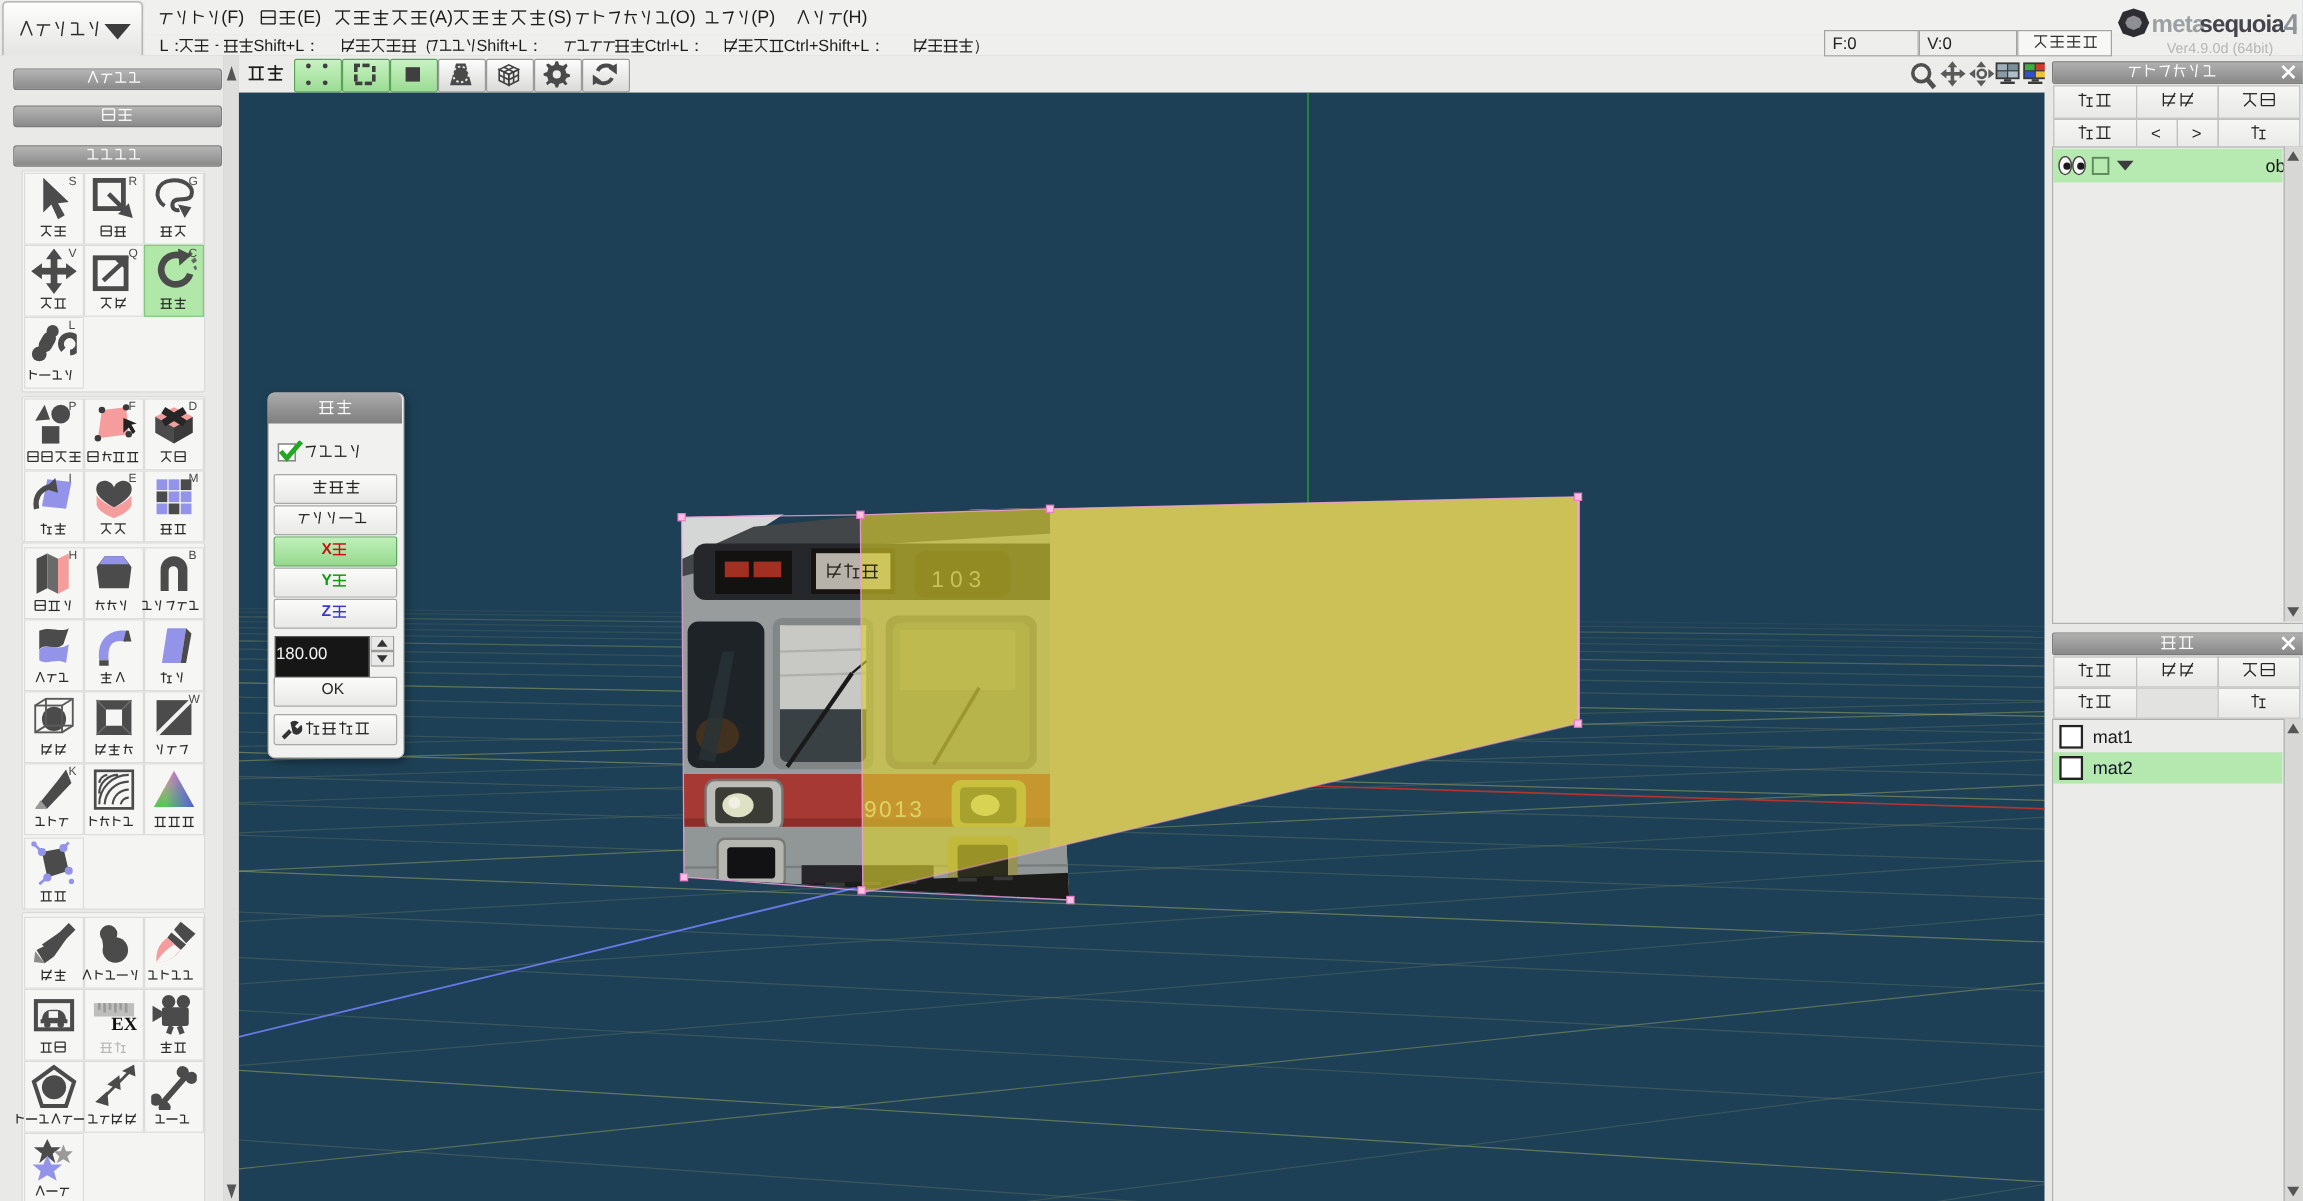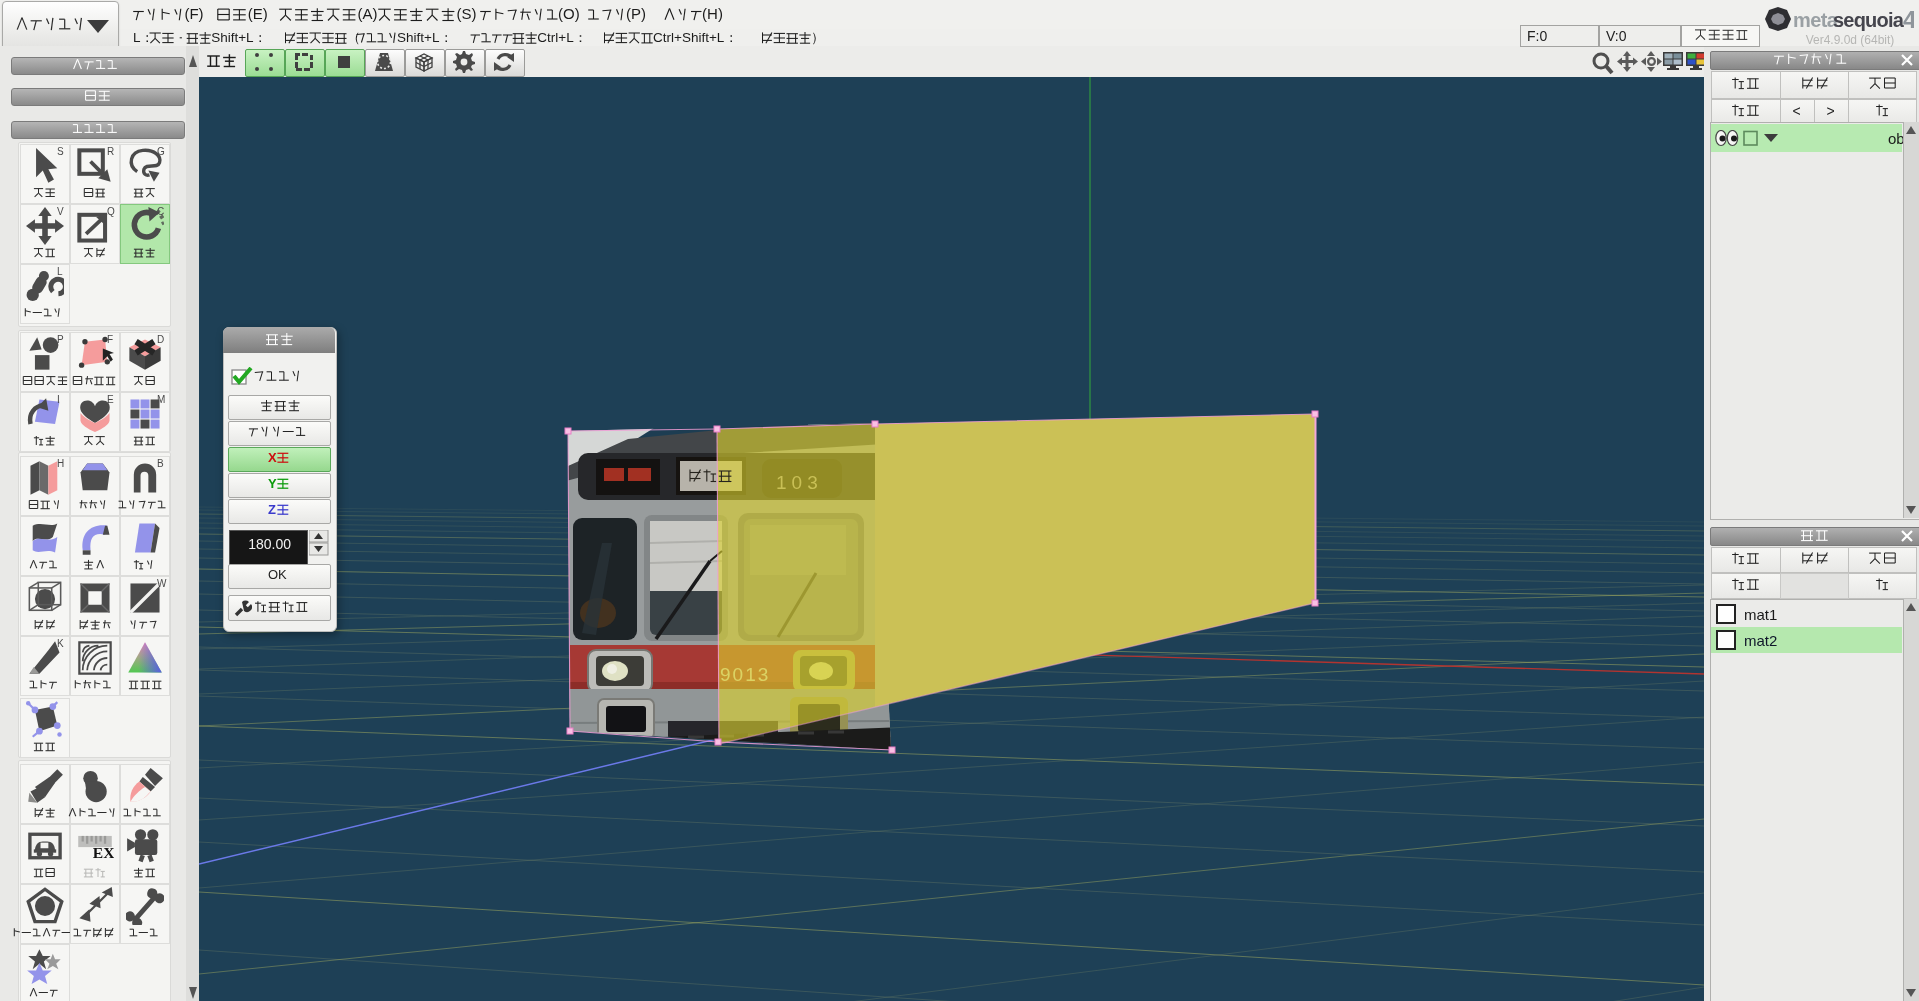--- a/index.html
+++ b/index.html
@@ -1544,21 +1544,21 @@
     <line x1="14.9" y1="2.3" x2="14.9" y2="11.2" stroke="#0a9a0a" stroke-width="1.24"></line>
   </svg>
 <div style="position:absolute;left:228px;top:499px;width:101px;height:23px;background:linear-gradient(#fbfbf9,#e8e8e6);border:1px solid #a8a8a6;border-radius:2px"></div>
 <svg class="" style="position:absolute;left:268.47px;top:503px;overflow:visible" width="24" height="16" font-family="Liberation Sans, sans-serif">
     <text x="0.0" y="10.7" font-size="13" font-weight="bold" fill="#3a3acc">Z</text>
     <line x1="9.4" y1="2.3" x2="20.3" y2="2.3" stroke="#3a3acc" stroke-width="1.24"></line>
     <line x1="9.4" y1="6.8" x2="20.3" y2="6.8" stroke="#3a3acc" stroke-width="1.24"></line>
     <line x1="9.4" y1="11.2" x2="20.3" y2="11.2" stroke="#3a3acc" stroke-width="1.24"></line>
     <line x1="14.9" y1="2.3" x2="14.9" y2="11.2" stroke="#3a3acc" stroke-width="1.24"></line>
   </svg>
-<div style="position:absolute;left:229px;top:530px;width:79px;height:40px;background:#161616;border:1px solid #555;color:#f2f2f2;font:14px Liberation Sans;text-align:right;padding:5px 16px 0 0;box-sizing:border-box">180.00</div>
+<div style="position:absolute;left:229px;top:530px;width:79px;height:40px;background:#161616;border:1px solid #555;color:#f2f2f2;font:14px Liberation Sans;text-align:left;padding:5px 16px 0 0;box-sizing:border-box">180.00</div>
 <svg style="position:absolute;left:309px;top:530px" width="20" height="26">
     <rect x="0" y="0" width="19" height="12" fill="#e8e8e6" stroke="#9a9a98" stroke-width="1"></rect>
     <rect x="0" y="13" width="19" height="12" fill="#e8e8e6" stroke="#9a9a98" stroke-width="1"></rect>
     <polygon points="9.5,3 14,9 5,9" fill="#333"></polygon>
     <polygon points="9.5,22 14,16 5,16" fill="#333"></polygon>
   </svg>
 <div style="position:absolute;left:228px;top:564px;width:101px;height:23px;background:linear-gradient(#fbfbf9,#e8e8e6);border:1px solid #a8a8a6;border-radius:2px"></div>
 <svg class="" style="position:absolute;left:268.47px;top:568px;overflow:visible" width="18" height="16" font-family="Liberation Sans, sans-serif">
     <text x="0.0" y="10.7" font-size="13" font-weight="normal" fill="#222222">OK</text>
   </svg>

